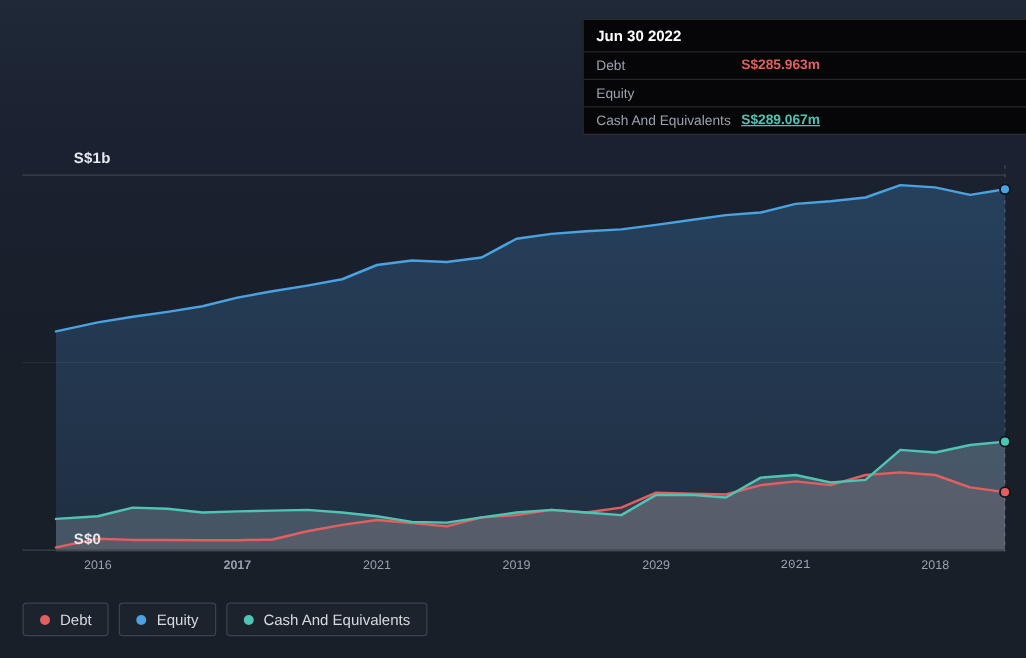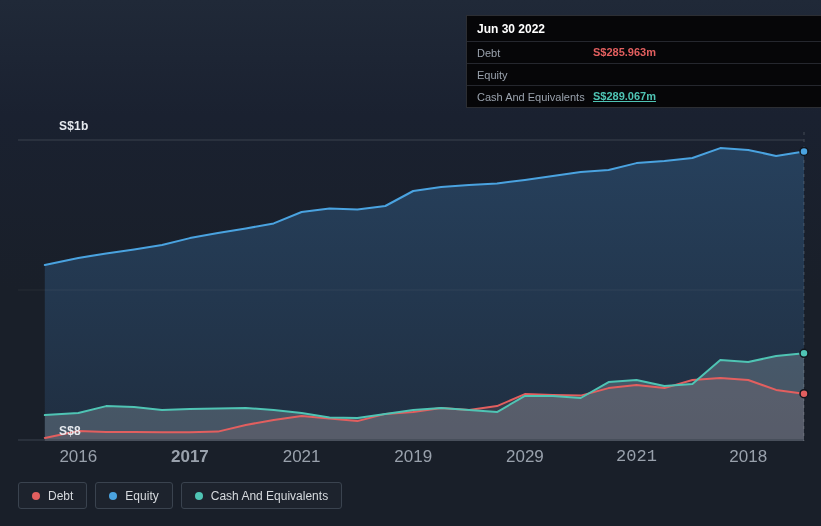--- a/index.html
+++ b/index.html
@@ -15,21 +15,21 @@
   #chart{position:absolute;left:0;top:0;}
   .y-label{
     position:absolute;left:28px;color:#e6eaef;font-size:12px;font-weight:bold;
     letter-spacing:.2px;
     margin-left:31px;
   }
   .y-label.top{top:119px;}
   .y-label.bottom{top:424px;}
   .x-tick{
     position:absolute;top:447px;transform:translateX(-50%);
-    color:#99a1ac;font-size:17px;
+    color:#99a1ac;font-size:10px;
   }
   
   .tooltip{
     position:absolute;left:466px;top:15px;width:412px;box-sizing:border-box;
     background:#060608;border:1px solid #2c2e33;color:#ffffff;
   }
   .tt-header{
     padding:6px 10px 5px 10px;font-size:12px;font-weight:bold;
     border-bottom:1px solid #25272e;
   }
@@ -75,21 +75,21 @@
         <path d="M44.8,265.1L78.3,257.9L106.2,253.4L134.1,249.5L162.0,245.0L189.9,238.1L217.9,233.0L245.8,228.5L273.7,223.4L301.6,212.0L329.5,208.4L357.4,209.6L385.3,206.0L413.2,191.0L441.1,187.1L469.1,185.0L497.0,183.5L524.9,179.9L552.8,176.0L580.7,172.1L608.6,170.0L636.5,163.1L664.4,161.0L692.4,158.0L720.3,148.1L748.2,149.9L776.1,155.9L804.0,151.4" fill="none" stroke="#4aa3e0" stroke-width="2" stroke-linejoin="round" stroke-linecap="round"></path>
         <path d="M44.8,437.9L78.3,431.0L106.2,431.9L134.1,431.9L162.0,432.2L189.9,432.2L217.9,431.6L245.8,425.0L273.7,419.9L301.6,416.0L329.5,418.4L357.4,421.1L385.3,413.9L413.2,412.1L441.1,407.9L469.1,410.0L497.0,406.1L524.9,394.1L552.8,395.0L580.7,395.6L608.6,388.1L636.5,385.1L664.4,388.1L692.4,380.0L720.3,377.9L748.2,380.0L776.1,389.9L804.0,393.7" fill="none" stroke="#e25f5f" stroke-width="2" stroke-linejoin="round" stroke-linecap="round"></path>
         <path d="M44.8,415.1L78.3,413.0L106.2,406.1L134.1,407.0L162.0,410.0L189.9,409.1L217.9,408.5L245.8,407.9L273.7,410.0L301.6,413.0L329.5,417.5L357.4,418.1L385.3,413.9L413.2,410.0L441.1,407.9L469.1,410.0L497.0,412.1L524.9,395.9L552.8,395.9L580.7,398.0L608.6,382.1L636.5,380.0L664.4,386.0L692.4,383.9L720.3,359.9L748.2,362.0L776.1,356.0L804.0,353.3" fill="none" stroke="#4fc4b4" stroke-width="2" stroke-linejoin="round" stroke-linecap="round"></path>
       </g>
       <circle cx="804.0" cy="151.4" r="4" fill="#4aa3e0" stroke="#10151c" stroke-width="1.5"></circle>
       <circle cx="804.0" cy="393.7" r="4" fill="#e25f5f" stroke="#10151c" stroke-width="1.5"></circle>
       <circle cx="804.0" cy="353.3" r="4" fill="#4fc4b4" stroke="#10151c" stroke-width="1.5"></circle>
     </svg>
 
   <div class="y-label top">S$1b</div>
-  <div class="y-label bottom">S$8</div>
+  <div class="y-label bottom">S$0</div>
   <div id="x-axis">
       <div class="x-tick" style="left: 78.3px;">2016</div>
       <div class="x-tick" style="left: 189.9px; font-weight: bold;">2017</div>
       <div class="x-tick" style="left: 301.6px;">2021</div>
       <div class="x-tick" style="left: 413.2px;">2019</div>
       <div class="x-tick" style="left: 524.9px;">2029</div>
       <div class="x-tick" style="left: 636.5px; font-family: Liberation Mono, monospace;">2021</div>
       <div class="x-tick" style="left: 748.2px;">2018</div>
     </div>
 

